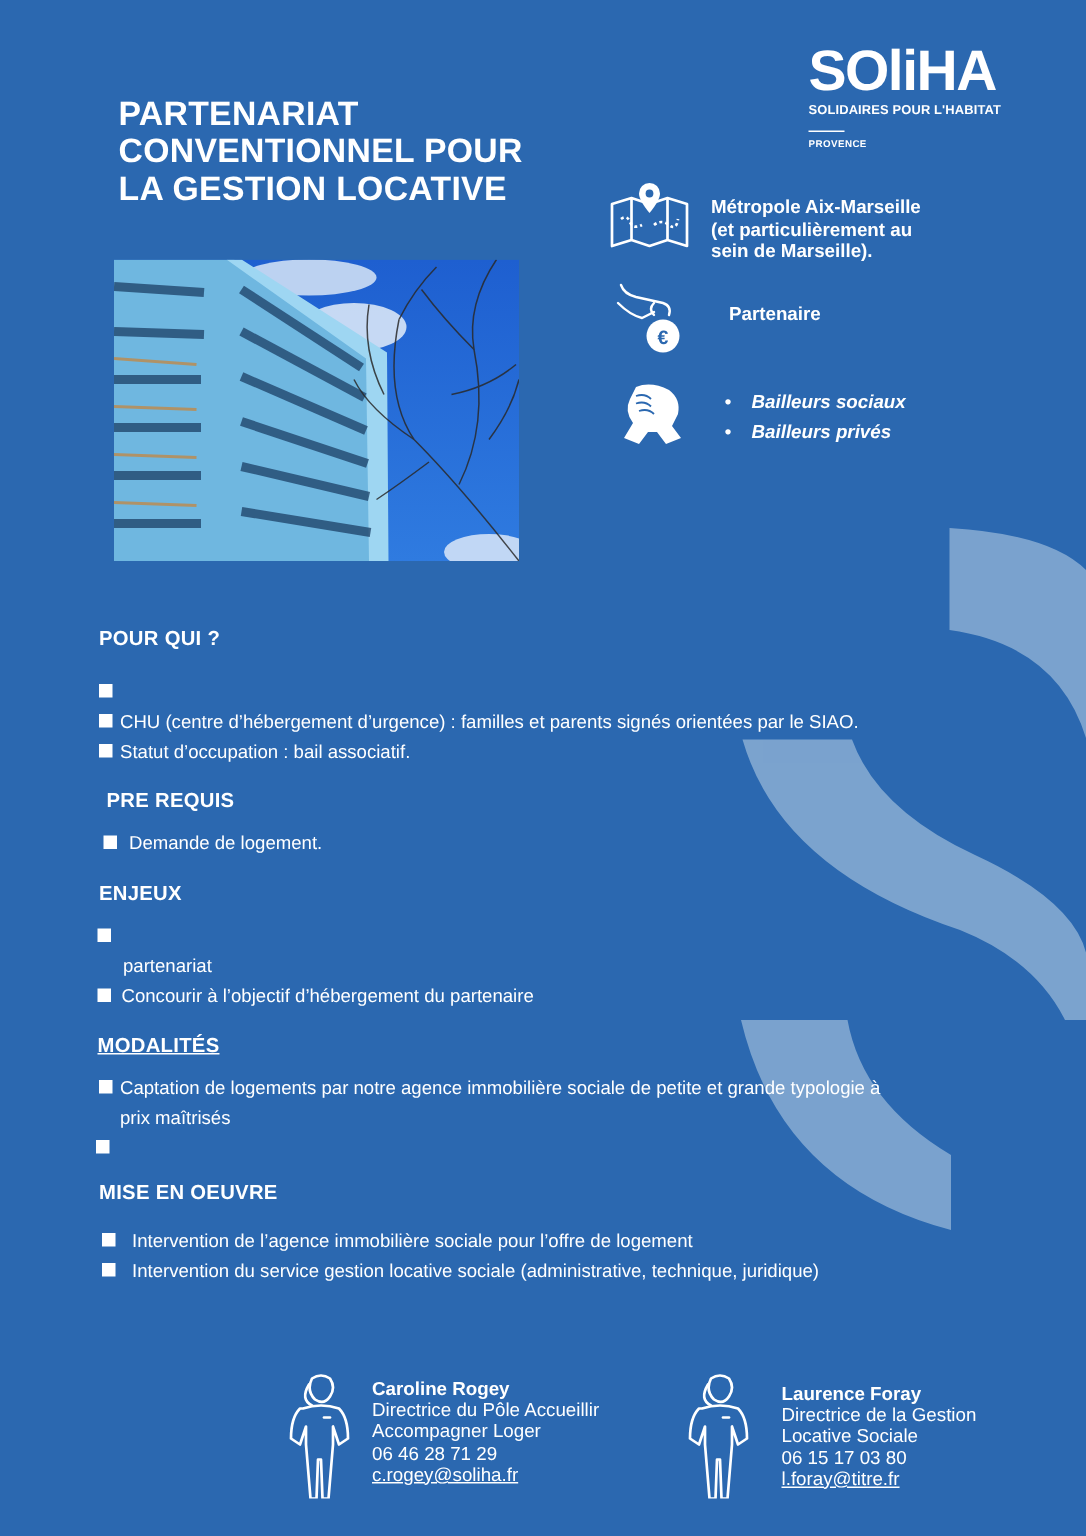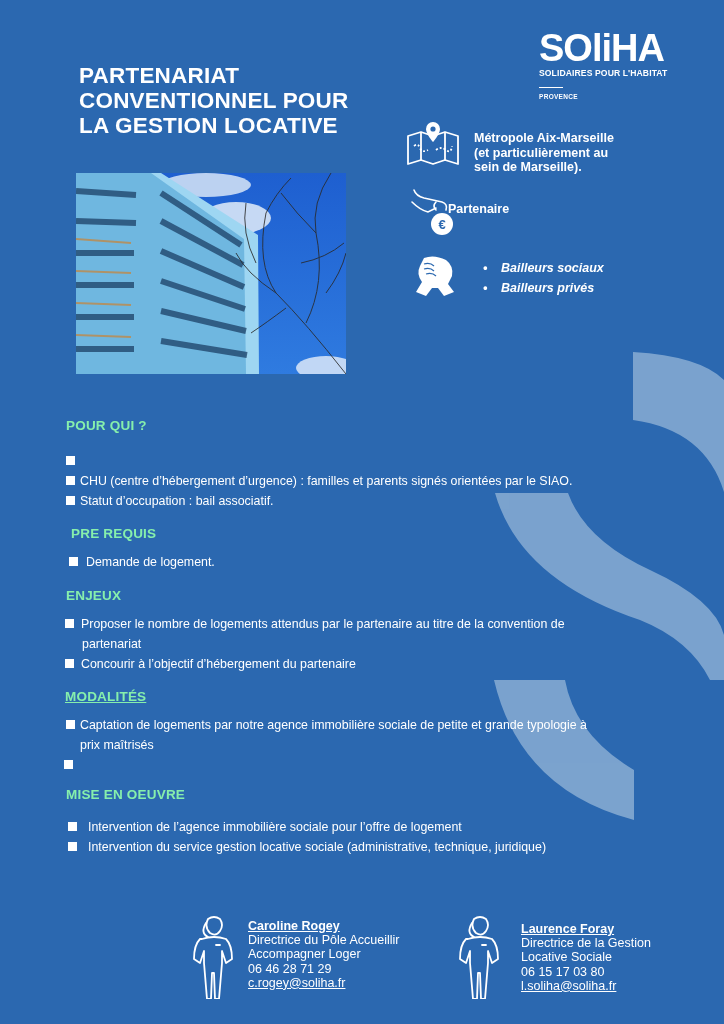--- a/index.html
+++ b/index.html
@@ -27,28 +27,28 @@
     .photo { left: 76px; top: 173px; width: 270px; height: 201px; overflow: hidden; }
 
     
     .info-icon { position: absolute; }
     .info-text { position: absolute; font-size: 12.5px; font-weight: 700; line-height: 14.5px; }
     .info-list { position: absolute; margin: 0; padding: 0; list-style: none; font-size: 12.5px; font-weight: 700; }
     .info-list li { position: relative; padding-left: 18px; line-height: 20px; }
     .info-list li::before { content: "•"; position: absolute; left: 0; top: 0; }
 
     
-    .sec-title { position: absolute; font-size: 13.5px; font-weight: 700; color: #86efac; letter-spacing: 0.2px; }
+    .sec-title { position: absolute; font-size: 13.5px; font-weight: 700; color: #ffffff; letter-spacing: 0.2px; }
     .sec-list { position: absolute; margin: 0; padding: 0; list-style: none; font-size: 12.4px; line-height: 20px; }
     .sec-list li { position: relative; }
     .sq { display: inline-block; width: 9px; height: 9px; background: #ffffff; margin-right: 5px; vertical-align: -0px; }
 
     
     .contact { position: absolute; font-size: 12.5px; line-height: 14.2px; }
-    .contact .name { font-weight: 700; text-decoration: underline; }
+    .contact .name { font-weight: 700; }
     .contact a { color: #ffffff; }
   </style>
 </head>
 <body>
 
 <svg class="deco" viewBox="0 0 724 1024" xmlns="http://www.w3.org/2000/svg">
   <g fill="#7FA6D0" opacity="0.95">
 
     <path d="M633 352 C 680 352, 724 372, 724 372 L 724 492 C 714 470, 700 445, 680 425 L 633 425 Z" opacity="0"></path>
     <path d="M633 352 Q 700 356 724 380 L 724 492 Q 705 430 633 420 Z"></path>
@@ -144,21 +144,21 @@
   <svg width="48" height="50" viewBox="0 0 48 50" xmlns="http://www.w3.org/2000/svg">
     <g fill="none" stroke="#ffffff" stroke-width="1.6" stroke-linecap="round">
       <path d="M4 2 q2 6 10 8 l18 4 q6 2 4 8"></path>
       <path d="M2 14 q8 8 16 10 l8 -4"></path>
       <path d="M26 14 q-4 4 0 8"></path>
     </g>
     <circle cx="32" cy="36" r="11" fill="#ffffff"></circle>
     <text x="32" y="41" text-anchor="middle" font-family="Liberation Sans, sans-serif" font-size="13" font-weight="700" fill="#2B68B0">€</text>
   </svg>
 </div>
-<div class="info-text" style="left:448px; top:202px;">Partenaire</div>
+<div class="info-text" style="left:486px; top:202px;">Partenaire</div>
 
 <div class="info-icon" style="left:410px; top:254px; width:46px; height:44px;">
   <svg width="46" height="44" viewBox="0 0 46 44" xmlns="http://www.w3.org/2000/svg">
     <path d="M14 4 q10 -4 22 2 q8 6 6 16 l-4 8 l6 8 l-10 4 l-6 -8 l-6 0 l-6 8 l-10 -4 l6 -10 q-6 -8 -2 -16 z" fill="#ffffff"></path>
     <g stroke="#2B68B0" stroke-width="1.2" fill="none">
       <path d="M14 10 q6 -2 10 2"></path>
       <path d="M14 15 q6 -2 10 2"></path>
       <path d="M16 20 q6 -2 10 2"></path>
     </g>
   </svg>
@@ -176,21 +176,21 @@
 </ul>
 
 <div class="sec-title" style="left:71px; top:526px;">PRE REQUIS</div>
 <ul class="sec-list" style="left:69px; top:552px;">
   <li><span class="sq" style="margin-right:8px"></span><span>Demande de logement.</span></li>
 </ul>
 
 <div class="sec-title" style="left:66px; top:588px;">ENJEUX</div>
 <ul class="sec-list" style="left:65px; top:614px;">
   <li>
-    <div><span class="sq" style="margin-right:7px"></span><span>Proposer le nombre de logements attendus par le partenaire au titre de la convention de</span></div>
+    <div><span class="sq" style="margin-right:7px"></span></div>
     <div style="padding-left:17px">partenariat</div>
   </li>
   <li><span class="sq" style="margin-right:7px"></span><span>Concourir à l’objectif d’hébergement du partenaire</span></li>
 </ul>
 
 <div class="sec-title" style="left:65px; top:689px;text-decoration:underline;">MODALITÉS</div>
 <ul class="sec-list" style="left:66px; top:715px;">
   <li>
     <div><span class="sq"></span><span>Captation de logements par notre agence immobilière sociale de petite et grande typologie à</span></div>
     <div style="padding-left:14px">prix maîtrisés</div>
@@ -230,14 +230,14 @@
       <path d="M10 24 q12 -4 24 0 q6 6 6 20 l-6 4 q-2 -6 -4 -12 l0 12 l-3 36 l-4 0 l-1 -26 l-2 0 l-1 26 l-4 0 l-3 -36 l0 -12 q-2 6 -4 12 l-6 -4 q0 -14 6 -20 z"></path>
       <line x1="24" y1="30" x2="28" y2="30"></line>
     </g>
   </svg>
 </div>
 <div class="contact" style="left:521px; top:922px;">
   <div class="name">Laurence Foray</div>
   <div>Directrice de la Gestion</div>
   <div>Locative Sociale</div>
   <div>06 15 17 03 80</div>
-  <a href="l.foray@soliha.fr">l.soliha@soliha.fr</a>
+  <a href="l.foray@soliha.fr">l.foray@titre.fr</a>
 </div>
 
 </body></html>

